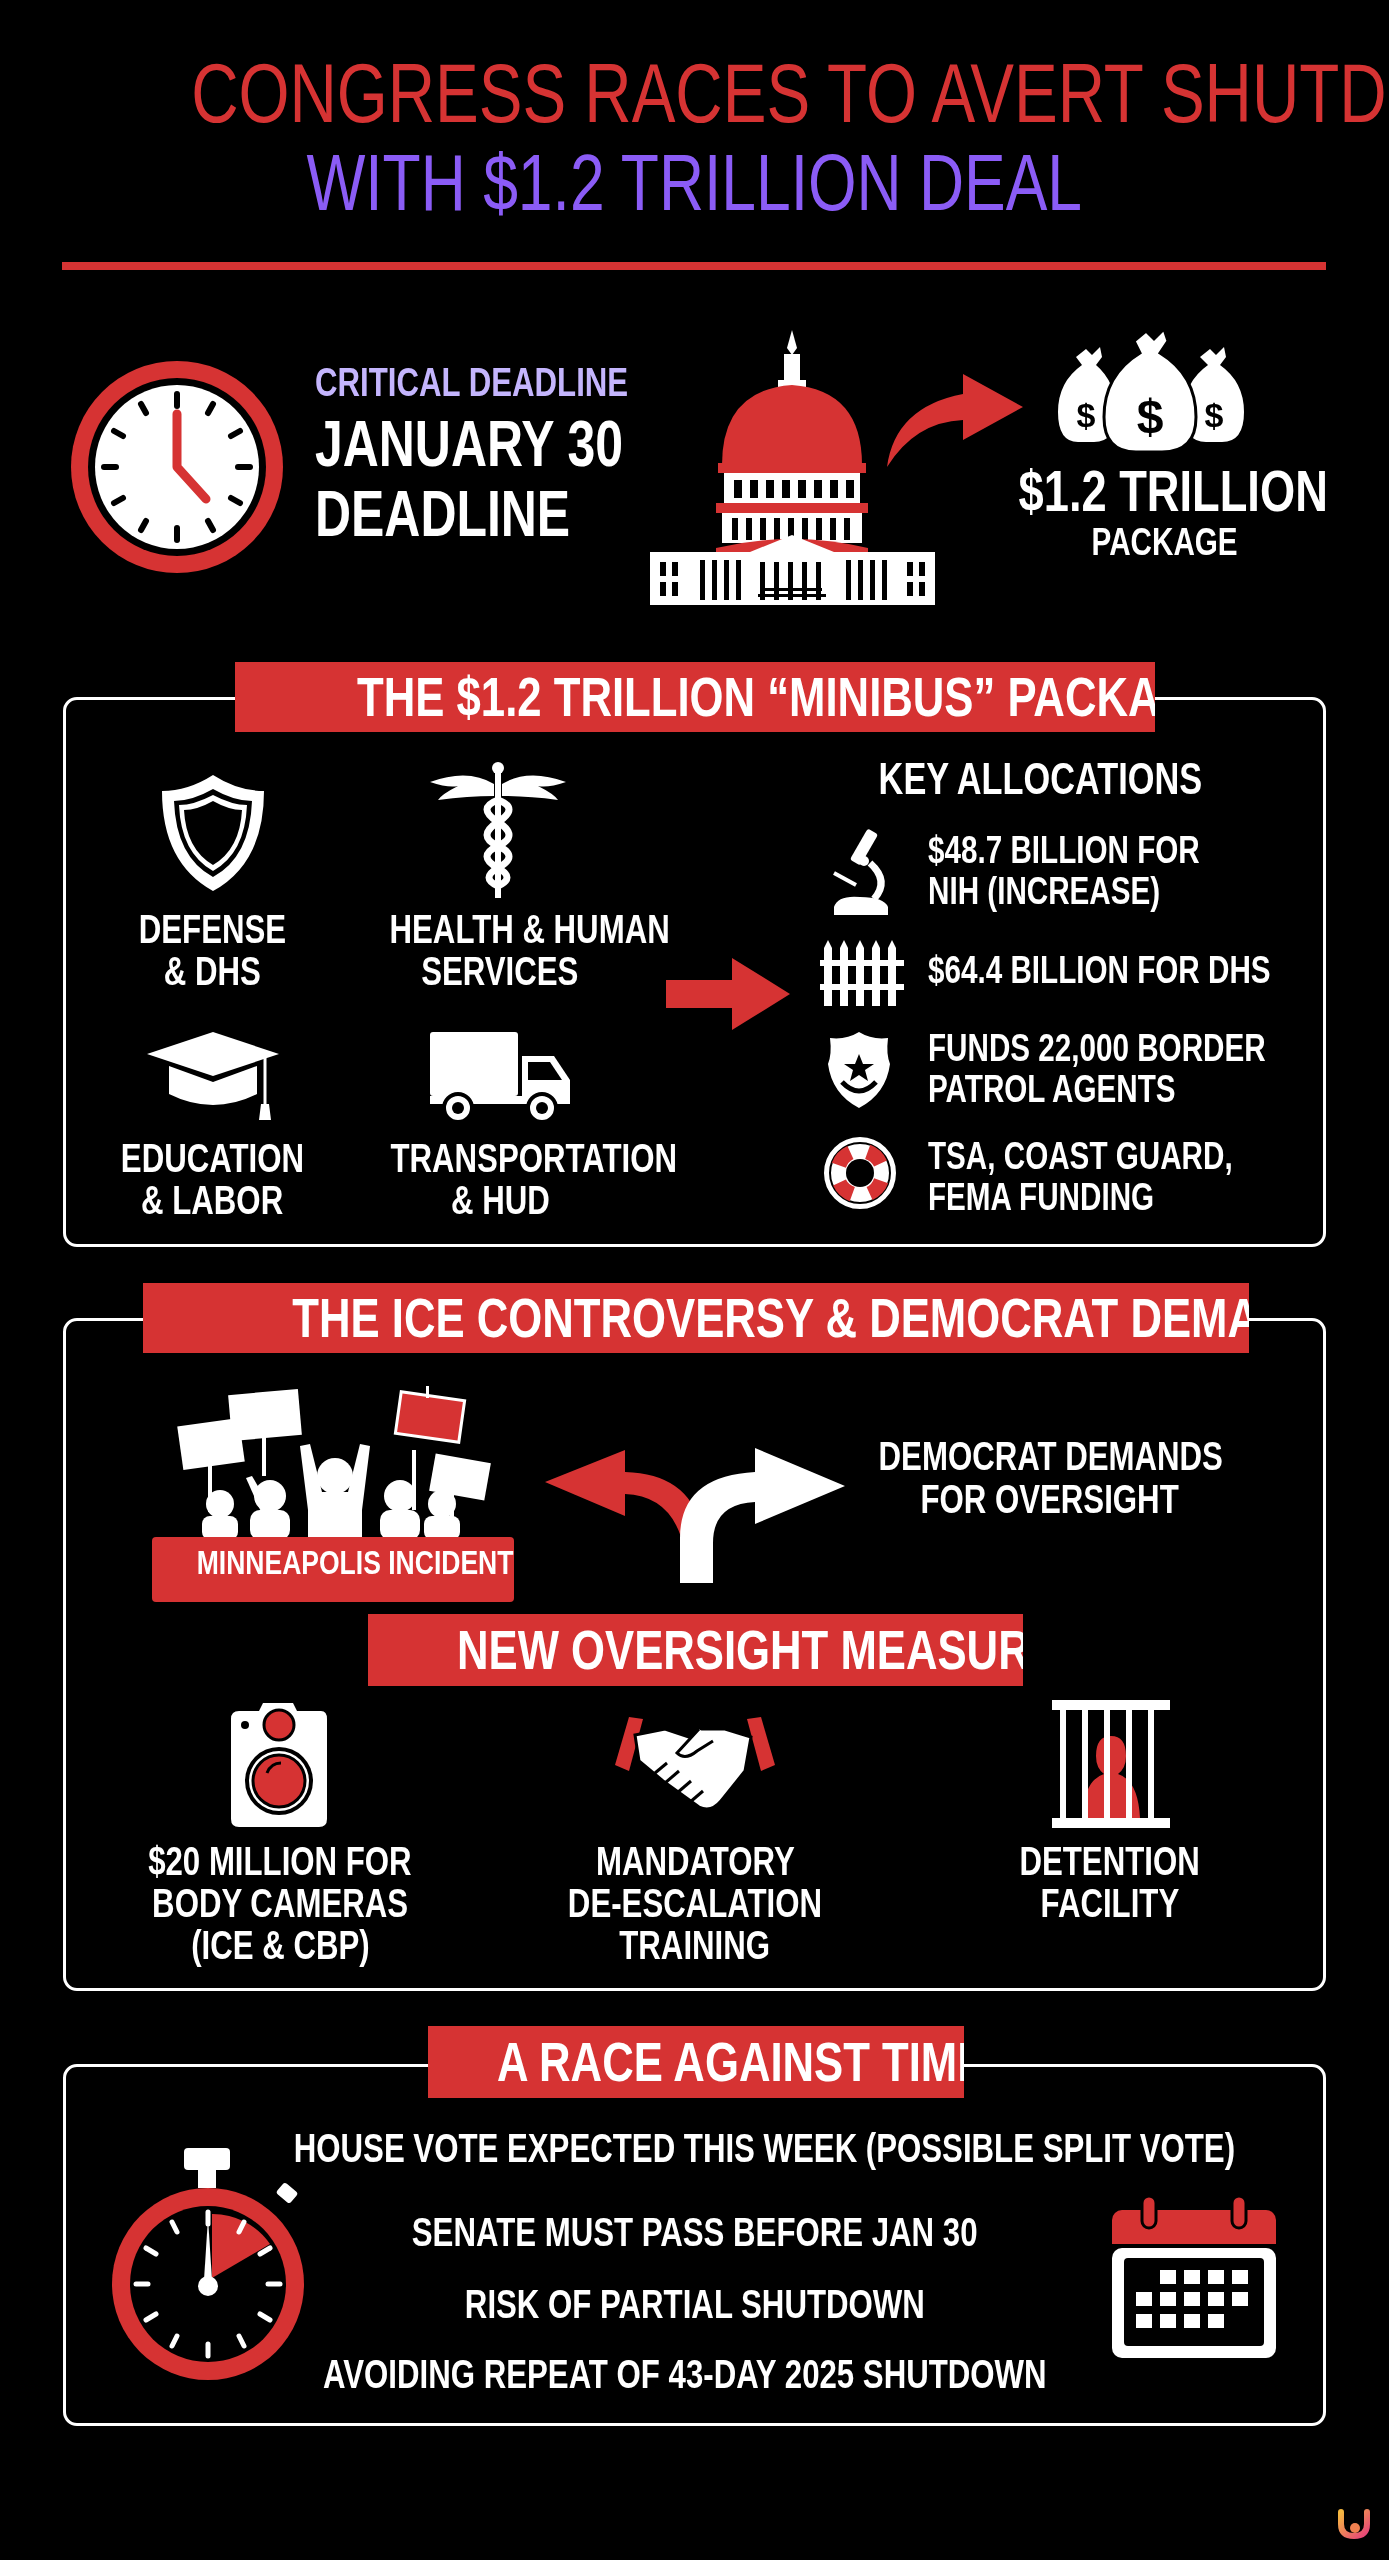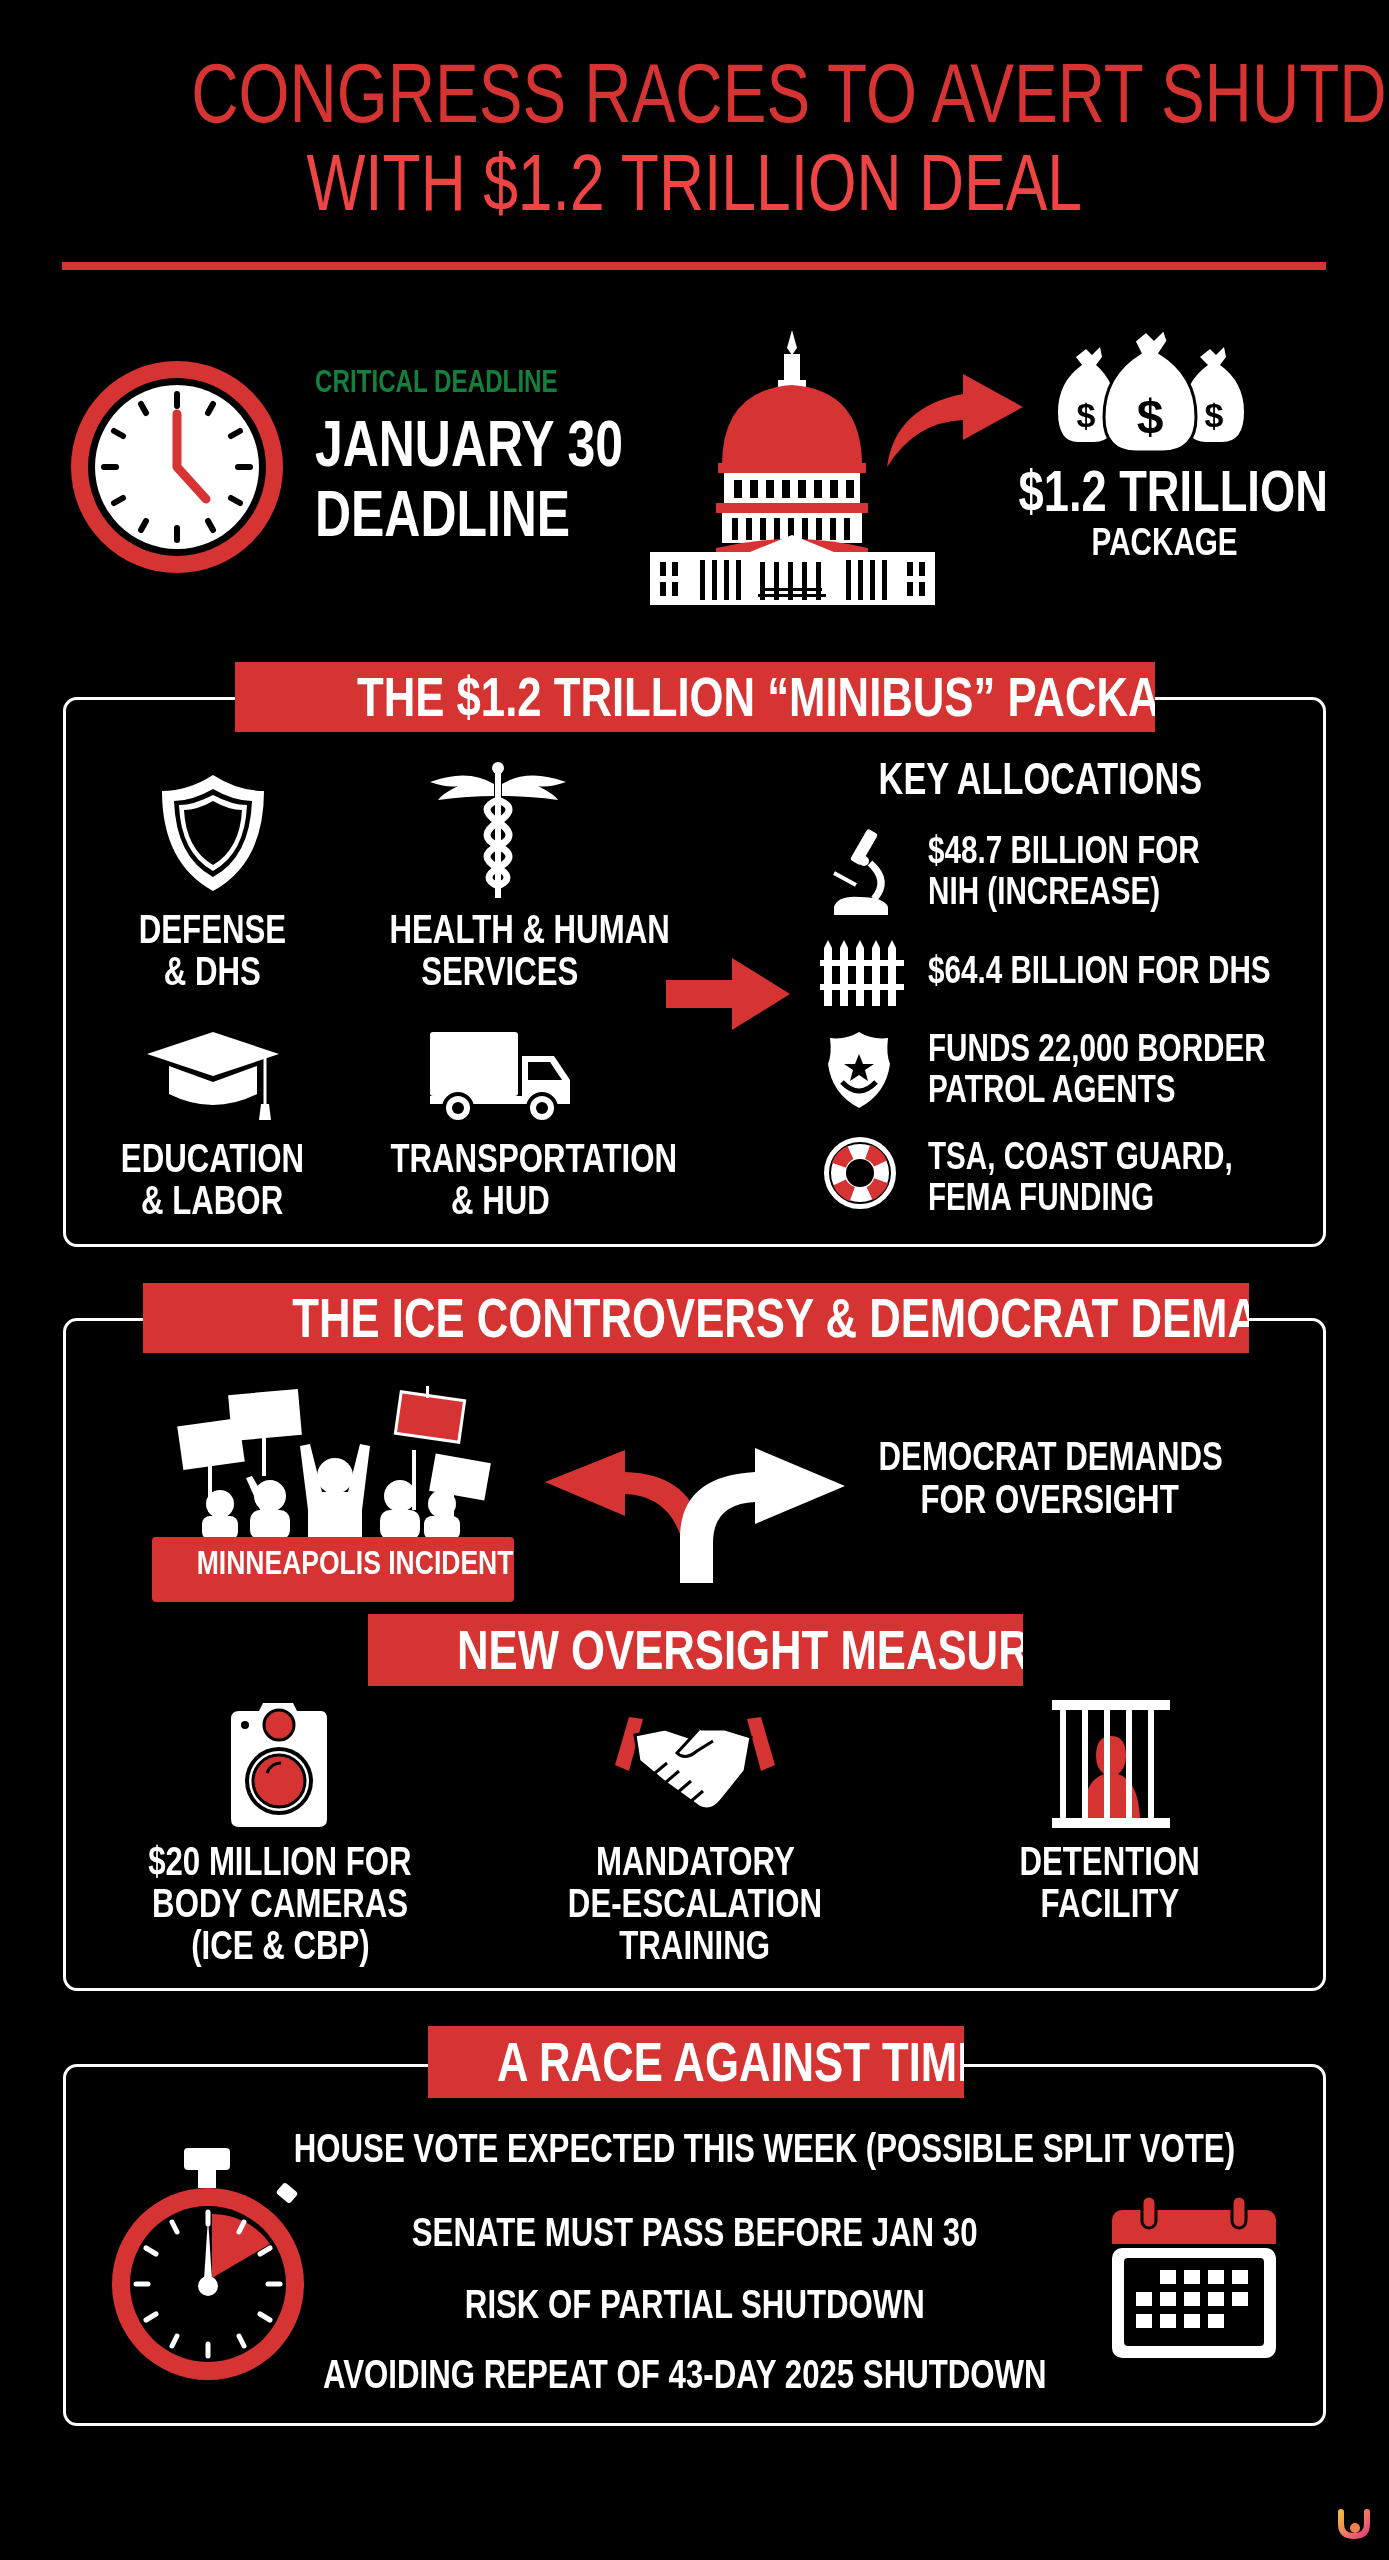--- a/index.html
+++ b/index.html
@@ -4,25 +4,25 @@
   <style>
     * { box-sizing: border-box; margin: 0; padding: 0; }
     html, body { width: 1389px; height: 2560px; background: #000; overflow: hidden; }
     body { position: relative; font-family: "Liberation Sans", "DejaVu Sans", sans-serif; color: #fff; }
     .abs { position: absolute; }
     .narrow { display: inline-block; transform: scaleX(0.78); transform-origin: center; white-space: nowrap; }
     .narrow-l { display: inline-block; transform: scaleX(0.78); transform-origin: left center; white-space: nowrap; }
 
     
     #title1 { left: 0; width: 1389px; top: 48px; font-size: 84px; line-height: 90px; color: #d63333; text-align: center; }
-    #title2 { left: 0; width: 1389px; top: 140px; font-size: 80px; line-height: 86px; color: #ef4444; text-align: center; }
+    #title2 { left: 0; width: 1389px; top: 140px; font-size: 80px; line-height: 86px; color: #8b5cf6; text-align: center; }
     #title-rule { left: 62px; top: 262px; width: 1264px; height: 8px; background: #d63333; }
 
     
-    #deadline-label { left: 315px; top: 360px; font-size: 31px; line-height: 44px; color: #15803d; }
+    #deadline-label { left: 315px; top: 360px; font-size: 40px; line-height: 44px; color: #c4b5fd; }
     #deadline-date { left: 315px; top: 410px; font-size: 64px; line-height: 68px; }
     #deadline-word { left: 315px; top: 480px; font-size: 64px; line-height: 68px; }
     #funding-amount { left: 975px; top: 460px; width: 380px; font-size: 58px; line-height: 62px; text-align: center; }
     #funding-desc { left: 975px; top: 522px; width: 380px; font-size: 38px; line-height: 40px; text-align: center; }
 
     
     .section-box { position: absolute; border: 3px solid #fff; border-radius: 14px; }
     .banner { position: absolute; background: #d63333; color: #fff; text-align: center; font-weight: 700; text-transform: uppercase; white-space: nowrap; overflow: hidden; }
     .banner span { display: inline-block; transform: scaleX(0.78); transform-origin: center; }
 

